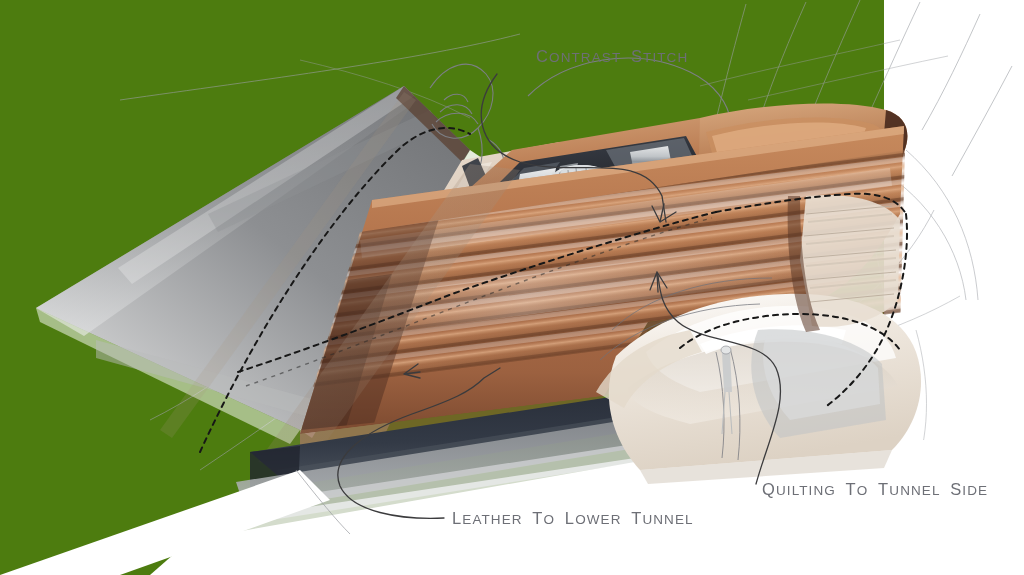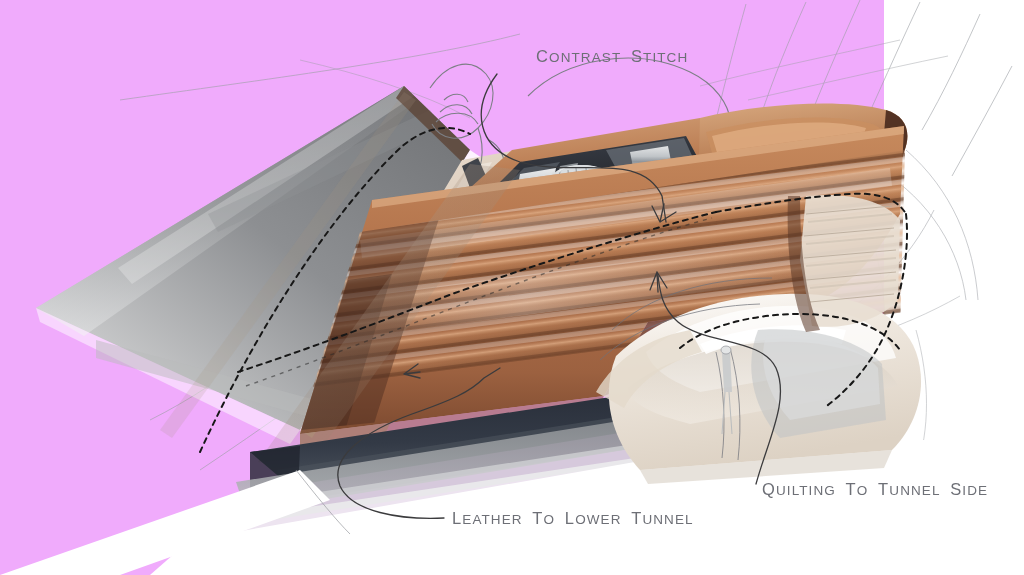--- a/index.html
+++ b/index.html
@@ -1,19 +1,19 @@
 <!DOCTYPE html>
 <html><head>
 <meta charset="utf-8">
 <title>Interior Design Sketch</title>
 <style>
   html,body{margin:0;padding:0;background:#ffffff;}
   body{width:1024px;height:575px;overflow:hidden;
        font-family:"Liberation Sans",sans-serif;}
-  #stage{position:relative;width:884px;height:575px;background:#f0abfc;}
+  #stage{position:relative;width:884px;height:575px;background:#4d7c0f;}
   svg.layer{position:absolute;left:0;top:0;width:1024px;height:575px;}
   .anno{
     font-family:"Liberation Sans",sans-serif;
     font-size:13.5px;
     letter-spacing:1.1px;
     fill:#6d6f76;
     font-weight:400;
   }
   .anno .cap{font-size:16.5px;}
 </style>

